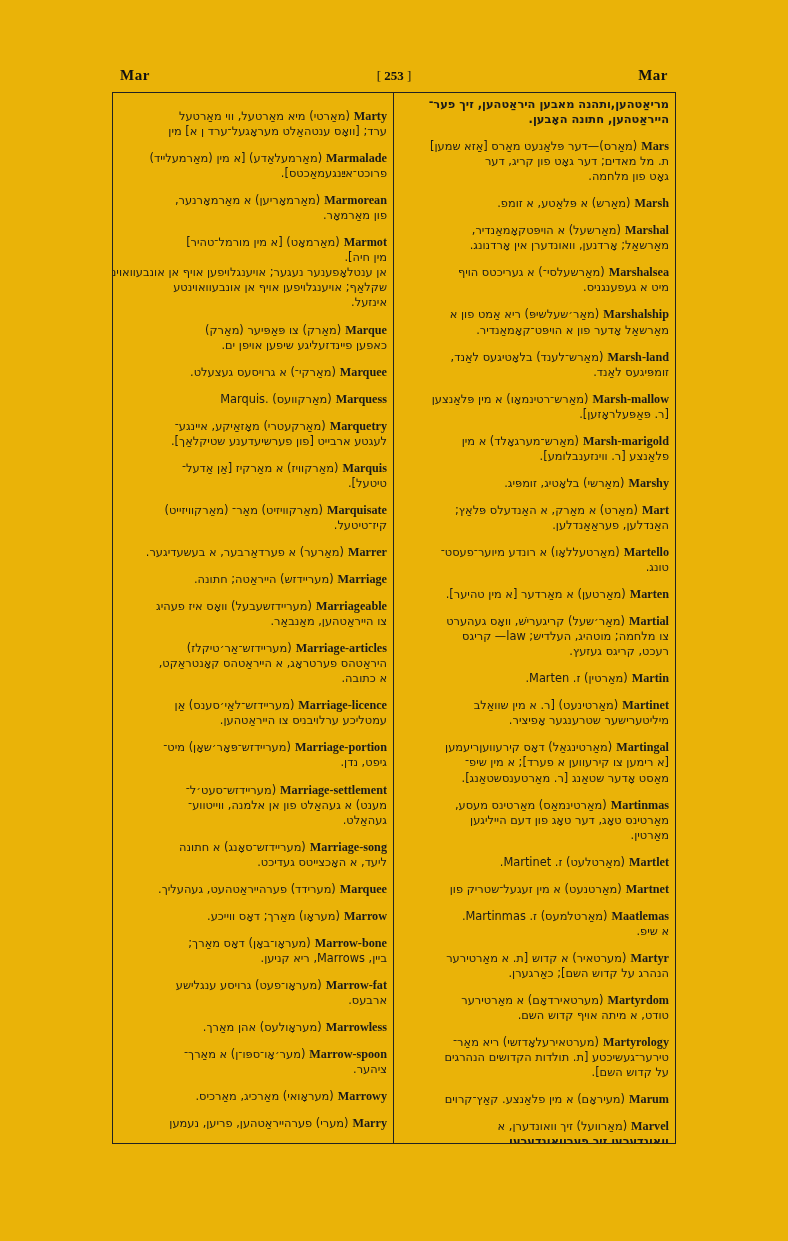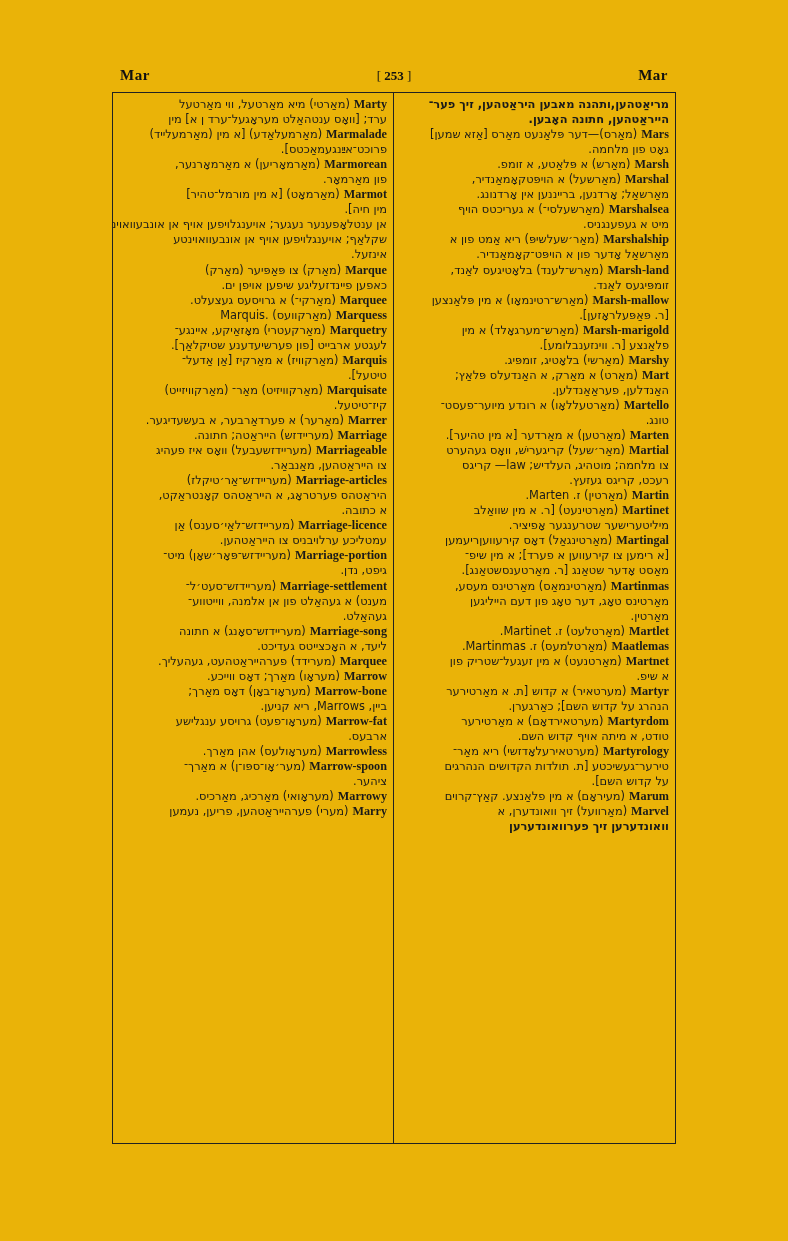--- a/index.html
+++ b/index.html
@@ -74,20 +74,21 @@
     justify-content: space-between;
     align-items: baseline;
     gap: 4px;
     line-height: 15.05px;
   }
   .lr-row .hw {
     font-weight: bold;
     font-size: 12.2px;
     white-space: nowrap;
     order: 2;
+    margin-top: 12px;
   }
   .lr-row .yi {
     font-family: "DejaVu Sans", sans-serif;
     font-size: 11.4px;
     direction: rtl;
     unicode-bidi: isolate;
     order: 1;
     flex: 1;
     text-align: right;
     white-space: nowrap;
@@ -249,30 +250,31 @@
           <span class="hw">Marry</span>
         </div>
       </div>
     <div class="col col-right" id="col-right">
         <div class="cont bold-yi">מריאַטהען,ותהנה מאבען היראַטהען, זיך פער־</div>
         <div class="cont bold-yi">הייראַטהען, חתונה האָבען.</div>
         <div class="lr-row">
           <span class="yi">(מאַרס)—דער פּלאַנעט מאַרס [אַזא שמען]</span>
           <span class="hw">Mars</span>
         </div>
+        <div class="cont">ת. מל מאדים; דער גאָט פון קריג, דער</div>
         <div class="cont">גאָט פון מלחמה.</div>
         <div class="lr-row">
           <span class="yi">(מאַרש) א פּלאַטע, א זומפ.</span>
           <span class="hw">Marsh</span>
         </div>
         <div class="lr-row">
           <span class="yi">(מאַרשעל) א הויפּטקאָמאַנדיר,</span>
           <span class="hw">Marshal</span>
         </div>
-        <div class="cont">מאַרשאַל; אָרדנען, ברייננען אין אָרדנונג.</div>
+        <div class="cont">מאַרשאַל; אָרדנען, וואונדערן אין אָרדנונג.</div>
         <div class="lr-row">
           <span class="yi">(מאַרשעלסי־) א געריכטס הויף</span>
           <span class="hw">Marshalsea</span>
         </div>
         <div class="cont">מיט א געפענגניס.</div>
         <div class="lr-row">
           <span class="yi">(מאַר׳שעלשיפּ) ריא אַמט פון א</span>
           <span class="hw">Marshalship</span>
         </div>
         <div class="cont">מאַרשאַל אָדער פון א הויפּט־קאָמאַנדיר.</div>
@@ -334,26 +336,26 @@
           <span class="yi">(מאַרטינמאַס) מאַרטינס מעסע,</span>
           <span class="hw">Martinmas</span>
         </div>
         <div class="cont">מאַרטינס טאָג, דער טאָג פון דעם הייליגען</div>
         <div class="cont">מאַרטין.</div>
         <div class="lr-row">
           <span class="yi">(מאַרטלעט) ז. Martinet.</span>
           <span class="hw">Martlet</span>
         </div>
         <div class="lr-row">
+          <span class="yi">(מאַרטנעט) א מין זעגעל־שטריק פון</span>
+          <span class="hw">Martnet</span>
+        </div>
+        <div class="lr-row">
           <span class="yi">(מאַרטלמעס) ז. Martinmas.</span>
           <span class="hw">Maatlemas</span>
-        </div>
-        <div class="lr-row">
-          <span class="yi">(מאַרטנעט) א מין זעגעל־שטריק פון</span>
-          <span class="hw">Martnet</span>
         </div>
         <div class="cont">א שיפ.</div>
         <div class="lr-row">
           <span class="yi">(מערטאיר) א קדוש [ת. א מאַרטירער</span>
           <span class="hw">Martyr</span>
         </div>
         <div class="cont">הנהרג על קדוש השם]; כאַרגערן.</div>
         <div class="lr-row">
           <span class="yi">(מערטאירדאָם) א מאַרטירער</span>
           <span class="hw">Martyrdom</span>

